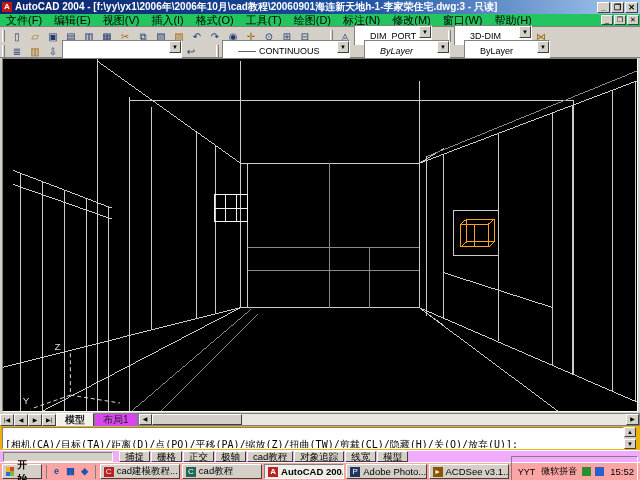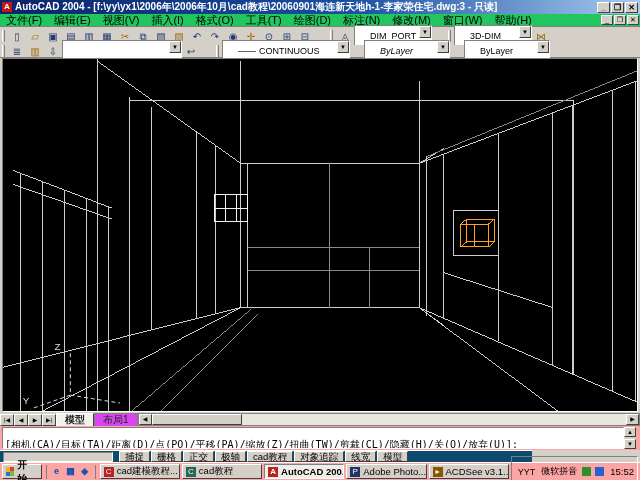--- a/index.html
+++ b/index.html
@@ -57,30 +57,30 @@
   .tabnav { width:14px; height:12px; font-size:6px; line-height:10px; text-align:center; margin-right:0; }
   .tab { height:13px; font-size:10px; line-height:12px; padding:0 8px; border:1px solid #808080;
     border-bottom:none; background:#d946ef; color:#222; }
   .tab.active { background:#f2f1ea; font-weight:bold; border-color:#fff #404040 #d4d0c8 #fff; }
   #hscroll { flex:1; height:13px; display:flex; align-items:center; background:#e8e6df; border:1px solid #808080; }
   #hscroll .sbarrow { width:13px; height:11px; font-size:6px; line-height:9px; text-align:center; }
   #hscroll .thumb { width:90px; height:11px; }
   #hscroll .track { flex:1; }
 
   
-  #cmdarea { left:0; top:426px; width:640px; height:24px; background:#fca5a5; padding:1px 2px; }
+  #cmdarea { left:0; top:426px; width:640px; height:24px; background:#eab308; padding:1px 2px; }
   #cmdbox { width:622px; height:22px; background:#fff; border:1px solid; border-color:#808080 #fff #fff #808080;
     font-family:"DejaVu Sans Mono", monospace; font-size:10px; color:#000; padding:0 2px; float:left;
     overflow:hidden; }
   #cmdbox .cmdline { height:11px; line-height:11px; white-space:nowrap; }
   #cmdscroll { width:12px; height:22px; float:left; background:#d4d0c8; display:flex; flex-direction:column; justify-content:space-between; }
   #cmdscroll .sbarrow { width:12px; height:10px; font-size:6px; line-height:8px; text-align:center; }
 
   
-  #statusbar { left:0; top:450px; width:532px; height:12px; background:#0c4a6e; display:flex; align-items:center;
+  #statusbar { left:0; top:450px; width:640px; height:12px; background:#f0abfc; display:flex; align-items:center;
     border-top:1px solid #fff; font-size:10px; }
   #coords { width:110px; height:10px; margin:0 6px 0 3px; background:#d4d0c8; }
   .statbtn { height:11px; line-height:10px; font-size:9.5px; padding:0 5px; margin-right:1px; white-space:nowrap; color:#000; }
 
   
   #taskbar { left:0; top:462px; width:640px; height:18px; background:#fca5a5; border-top:1px solid #fff;
     display:flex; align-items:center; padding:1px 2px; }
   #startbtn { height:15px; display:flex; align-items:center; padding:0 5px 0 3px; font-size:10px; font-weight:bold; }
   .winflag { width:9px; height:9px; margin-right:3px;
     background:conic-gradient(#e33e2b 0 25%, #6fbe44 25% 50%, #2a6fd6 50% 75%, #f0b01f 75%); }

